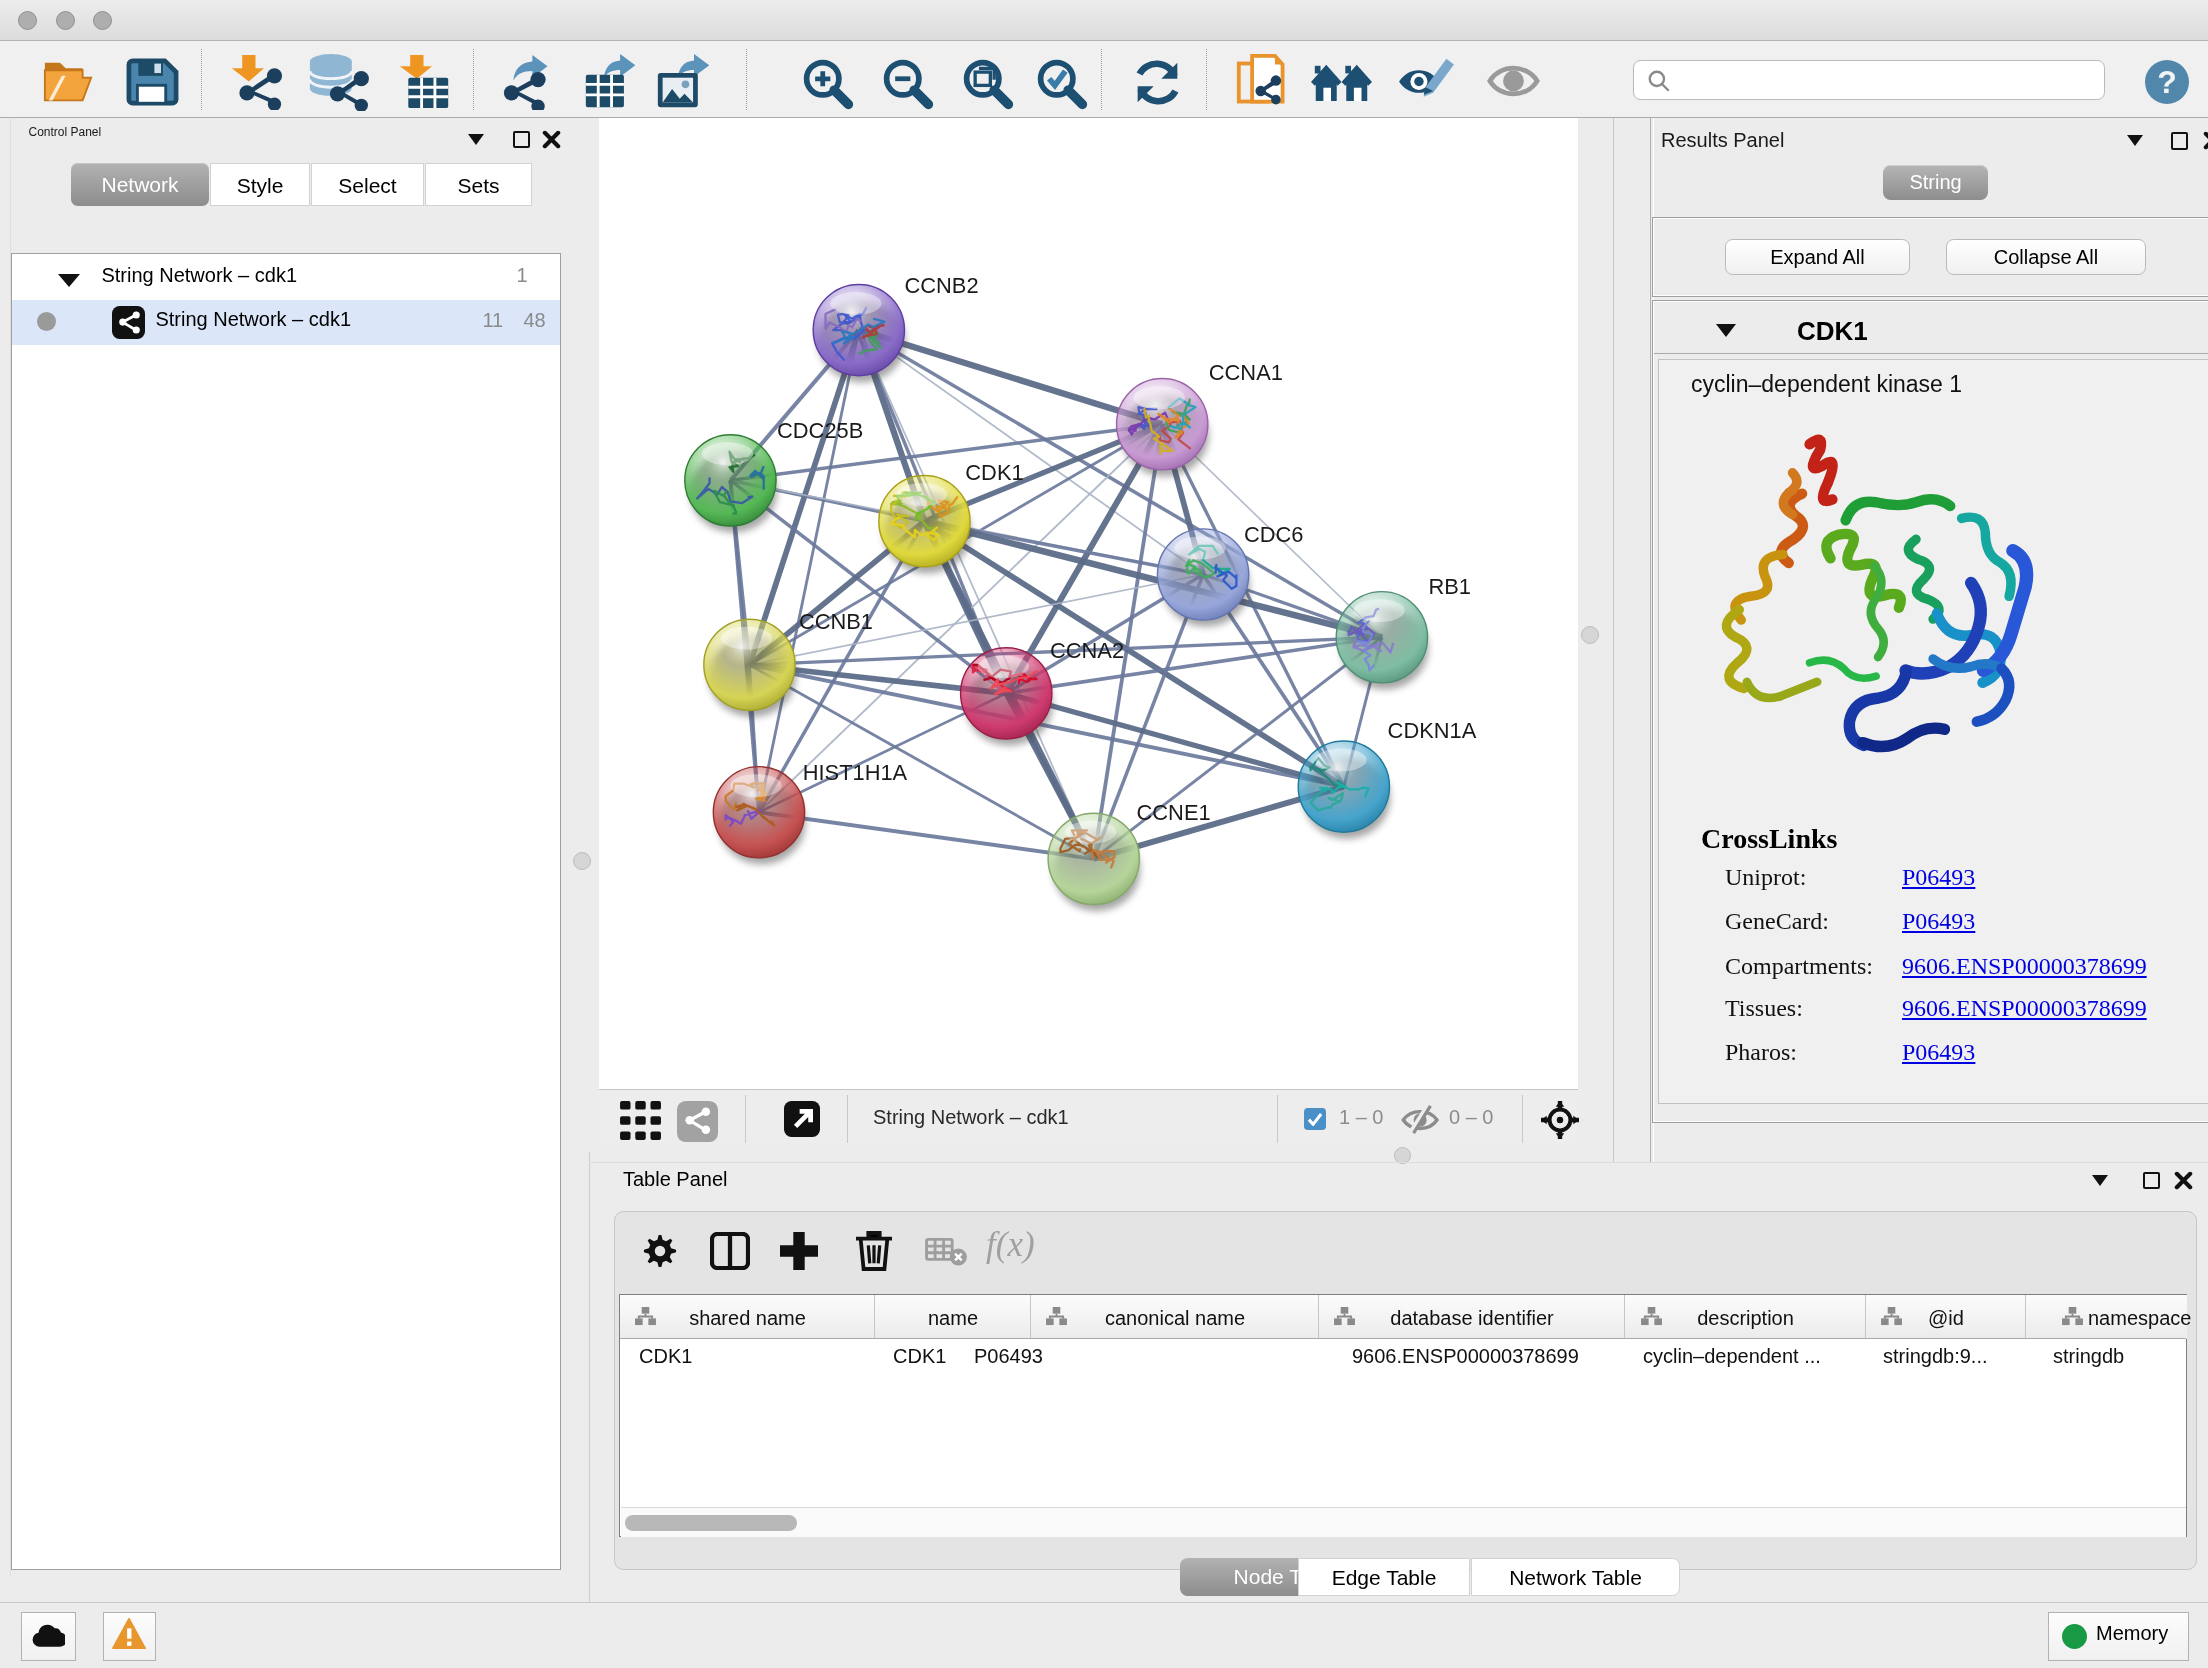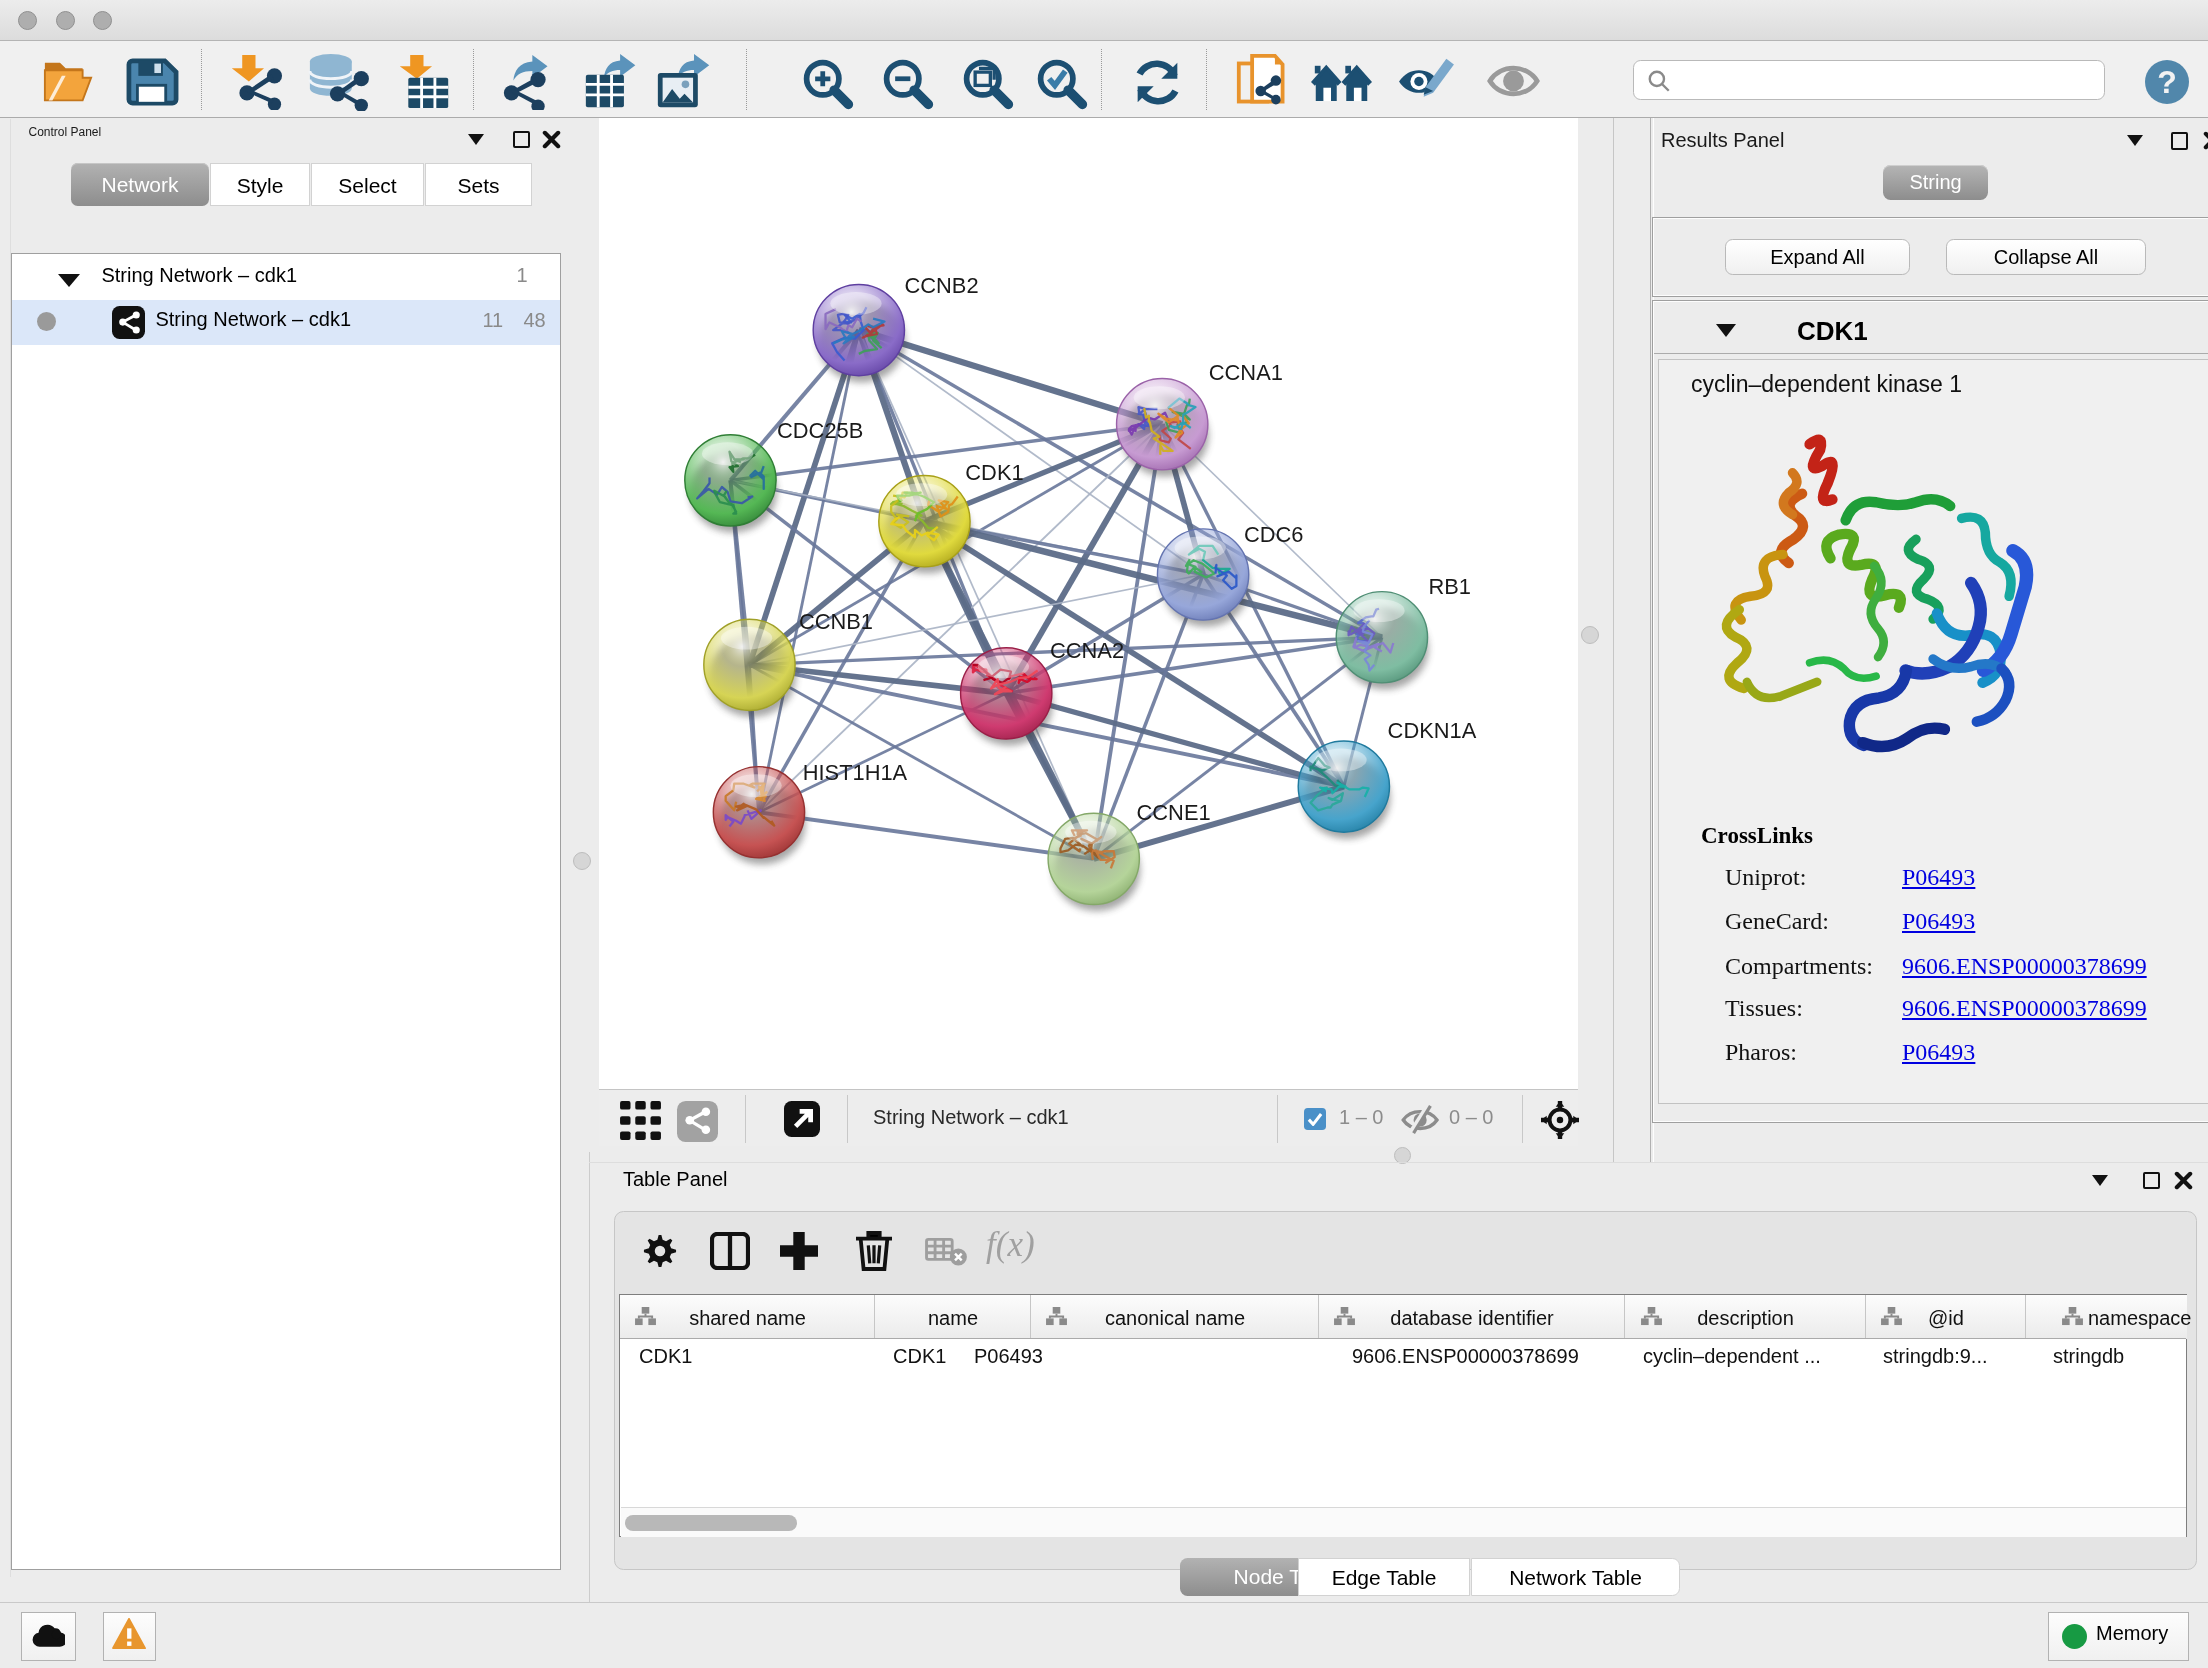--- a/index.html
+++ b/index.html
@@ -538,21 +538,21 @@
         <path d="M342 126 q19 10 13 38 l-15 50 q-8 27 -29 38" stroke="#2858d8" stroke-width="14"></path>
         <path d="M298 160 q15 21 8 46 q-8 29 -31 42 q-25 12 -46 4" stroke="#2040b8" stroke-width="13"></path>
         <path d="M230 252 q-4 25 -29 29 q-27 2 -31 25 q-2 19 15 25" stroke="#1838a8" stroke-width="12"></path>
         <path d="M184 328 q25 10 46-4 q19-15 40-10" stroke="#102888" stroke-width="12"></path>
         <path d="M128 244 q21-8 36 6 q12 15 34 8" stroke="#28b848" stroke-width="8"></path>
         <path d="M110 88 q-17-10 -4-23 q15-10 4-21" stroke="#d2781e" stroke-width="10"></path>
         <path d="M196 142 q14 16 2 34 q-12 16 2 32 q12 14 0 30" stroke="#3fae3f" stroke-width="9"></path>
         <path d="M258 240 q18 14 40 8 q22-8 36 6" stroke="#2478c8" stroke-width="10"></path>
         <path d="M330 250 q14 14 4 34 q-10 18 -30 22" stroke="#1c50c0" stroke-width="11"></path>
       </svg>
-      <div style="position:absolute;left:42px;top:463px;font-family:'Liberation Serif',serif;font-size:23px;font-weight:bold;">CrossLinks</div>
+      <div style="position:absolute;left:42px;top:463px;font-family:'Liberation Serif',serif;font-size:28px;font-weight:bold;">CrossLinks</div>
       <div class="clrow" style="top:504px;">
           <span class="cll">Uniprot:</span>
           <span class="cla">P06493</span>
         </div>
       <div class="clrow" style="top:548px;">
           <span class="cll">GeneCard:</span>
           <span class="cla">P06493</span>
         </div>
       <div class="clrow" style="top:593px;">
           <span class="cll">Compartments:</span>

